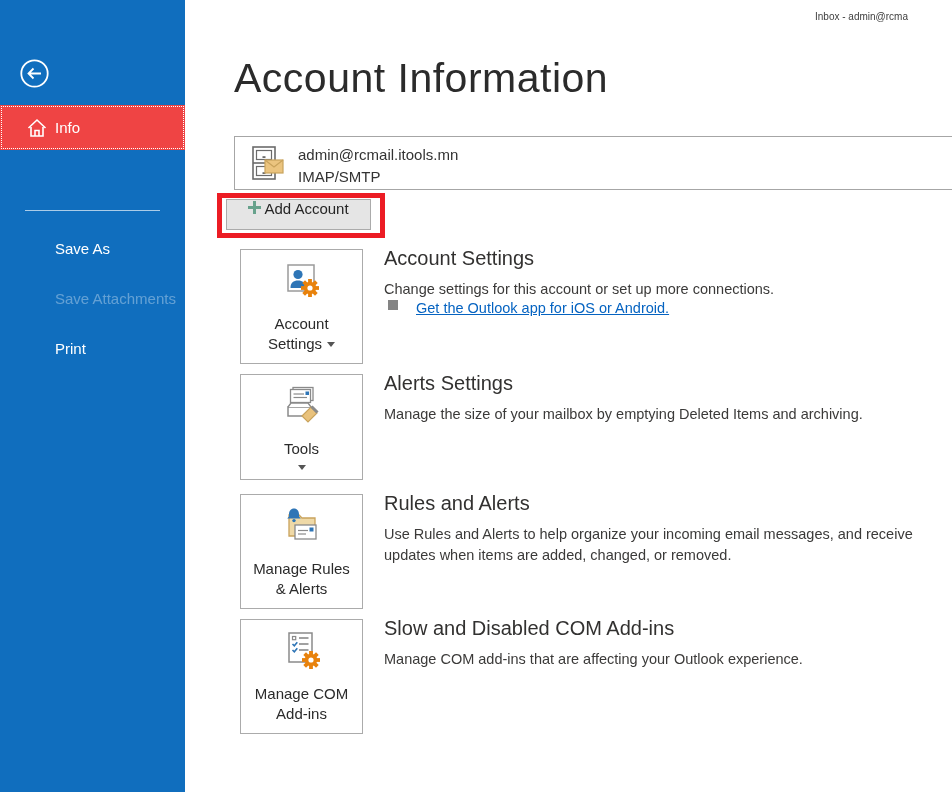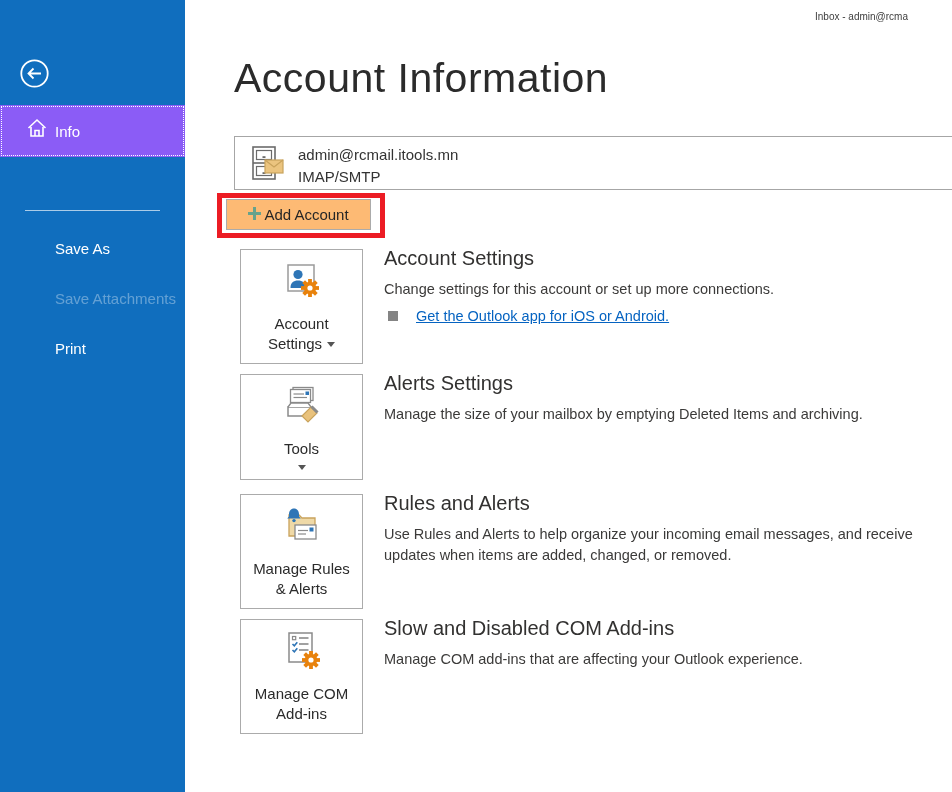--- a/index.html
+++ b/index.html
@@ -21,21 +21,21 @@
   .back-btn {
     position:absolute; left:19px; top:58px; width:31px; height:31px;
     cursor:pointer;
   }
   .nav-item {
     position:absolute; left:0; width:185px; height:32px;
     display:flex; align-items:center; padding-left:55px;
     font-size:15px; color:#fff; cursor:pointer;
   }
   .nav-item.selected {
-    height:52px; background:#8b5cf6;
+    height:45px; background:#ef4444;
     outline:1px dotted #ffffff; outline-offset:-2px;
     padding-left:55px;
   }
   .nav-item.selected .home-ic { position:absolute; left:26px; top:12px; }
   .nav-item.disabled { color:rgba(255,255,255,0.35); cursor:default;text-align:right; }
   .nav-divider {
     position:absolute; left:25px; top:210px; width:135px; height:1px;
     background:rgba(255,255,255,0.65);
   }
   
@@ -54,22 +54,22 @@
     position:absolute; right:18px; top:23px; width:0; height:0;
     border-left:6px solid transparent; border-right:6px solid transparent;
     border-top:7px solid #1a1a1a;
   }
   .annotation-box {
     position:absolute; left:217px; top:193px; width:168px; height:45px;
     border:5px solid #EC1C24; pointer-events:none;
   }
   .add-account-btn {
     position:absolute; left:226px; top:199px; width:145px; height:31px;
-    background:#fdba74; border:1px solid #ABABAB;
-    display:flex; align-items:center; justify-content:center; gap:3px;
+    background:#e5e5e5; border:1px solid #ABABAB;
+    display:flex; justify-content:center; gap:3px;
     font-size:15px; color:#262626; cursor:pointer;
   }
   
   .section-row { position:absolute; left:240px; width:693px; display:flex; }
   .row-1 { top:249px; } .row-2 { top:374px; } .row-3 { top:494px; } .row-4 { top:619px; }
   .tile {
     width:123px; min-height:98px; flex:0 0 123px;
     background:#fff; border:1px solid #ABABAB;
     display:flex; flex-direction:column; align-items:center;
     padding:10px 6px 9px 6px; cursor:pointer;
@@ -84,21 +84,21 @@
     border-top:5px solid #555;
   }
   .caret-below {
     width:0; height:0; margin-top:6px;
     border-left:4px solid transparent; border-right:4px solid transparent;
     border-top:5px solid #555;
   }
   .sec-text { margin-left:21px; padding-top:0; width:549px; }
   .sec-heading { font-size:20px; font-weight:400; color:#323130; margin-top:-2px; }
   .sec-desc { font-size:14.5px; color:#3b3a39; margin-top:9px; line-height:1.45; }
-  .link-row { display:flex; align-items:center; margin-top:8px; }
+  .link-row { display:flex; align-items:flex-start; }
   .bullet-sq { width:10px; height:10px; background:#848484; margin-left:4px; flex:0 0 10px; }
   .app-link {
     margin-left:18px; font-size:14.5px; color:#0563C1;
     text-decoration:underline; cursor:pointer;
   }
 </style>
 </head>
 <body>
 
 <div class="app">

